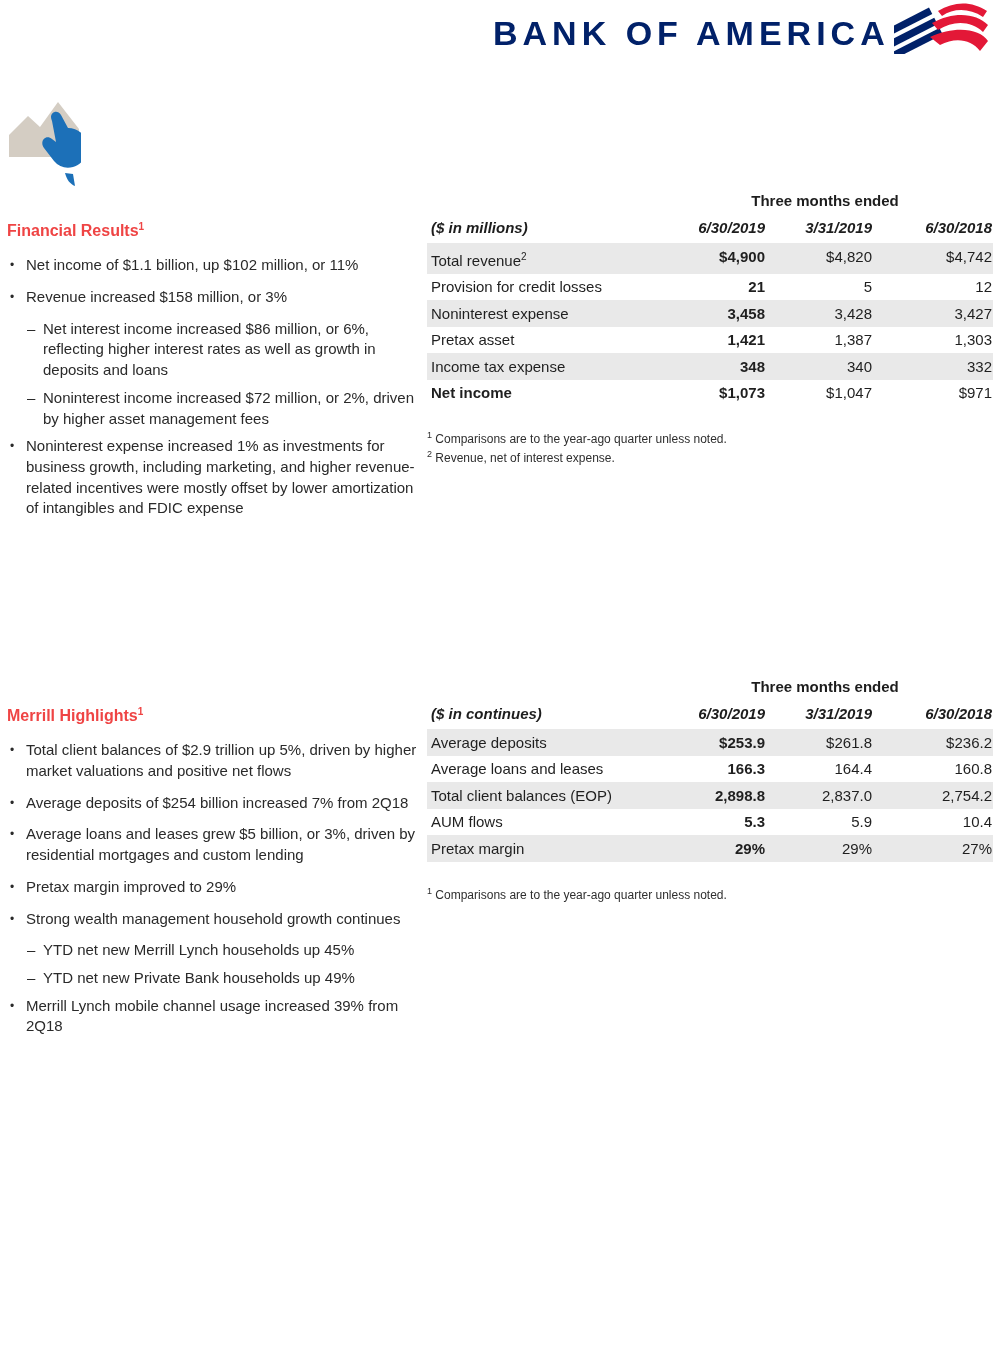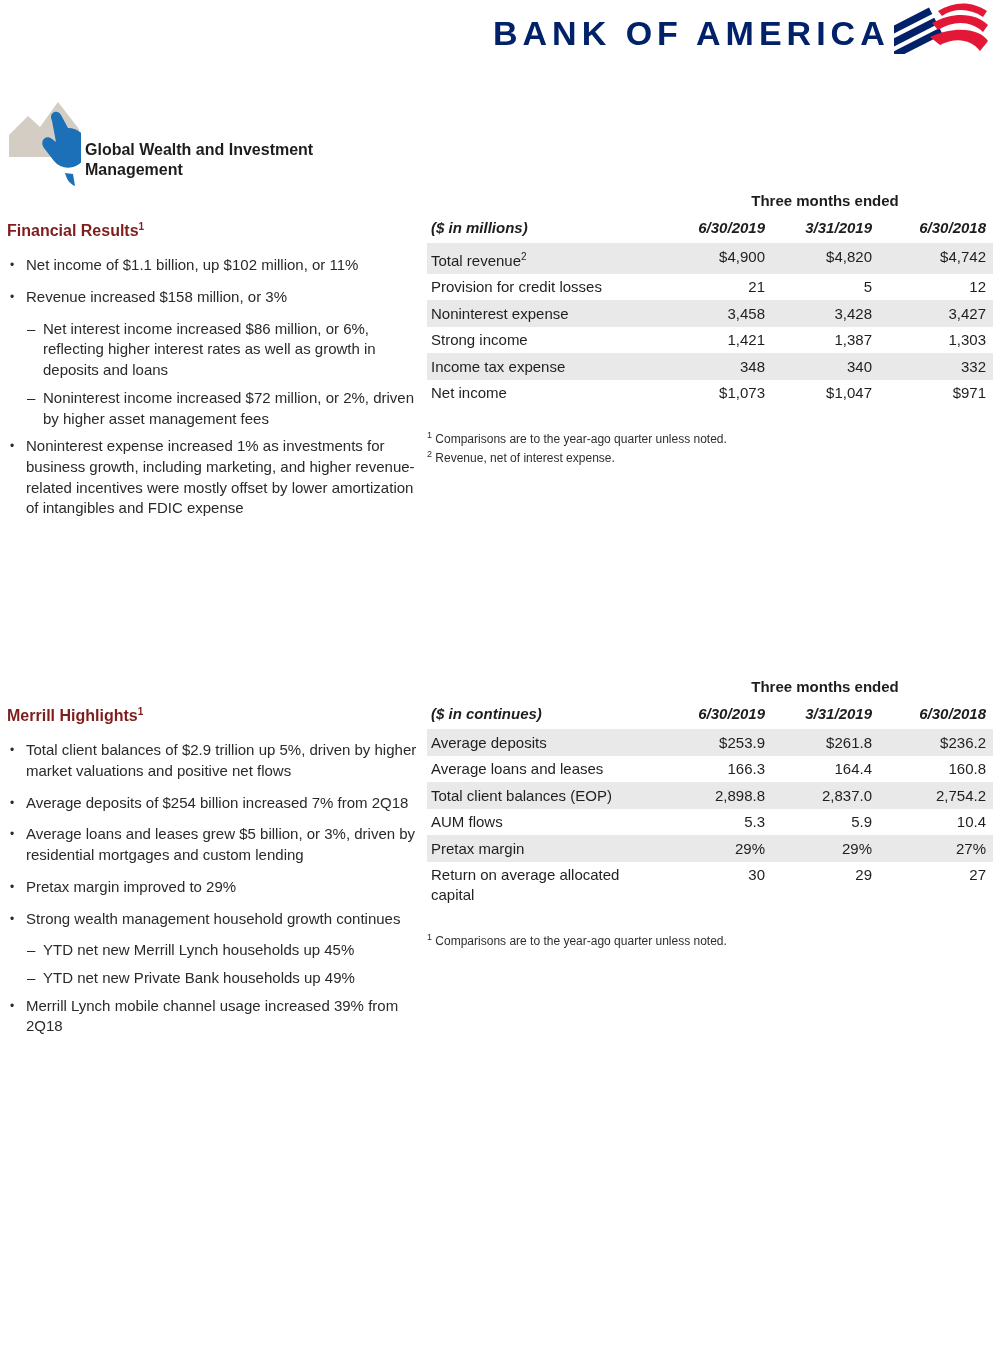--- a/index.html
+++ b/index.html
@@ -14,44 +14,44 @@
 
   
   .sec-icon {position:absolute; left:7px; top:95px;}
   .sec-title {position:absolute; left:85px; top:140px; width:264px;
               font-size:16px; font-weight:700; line-height:19.5px; color:#1d1d1d;}
 
   
   .lcol {position:absolute; left:7px; width:416px;}
   .lcol-fin {top:221px;}
   .lcol-biz {top:706px;}
-  .lcol h2 {font-size:16px; font-weight:700; margin:0 0 15px 0; color:#7f1d1d;}
+  .lcol h2 {font-size:16px; font-weight:700; margin:0 0 15px 0; color:#ef4444;}
   .lcol sup {font-size:10px;}
   .blist {list-style:none; margin:0; padding:0; font-size:15px; line-height:20.7px; color:#2a2a2a;}
   .blist li {position:relative; margin-bottom:11px;}
   .blist li.b1 {padding-left:19px;}
   .blist li.b2 {padding-left:36px; margin-bottom:7px;}
   .blist li .mk {position:absolute; left:3px; top:0; font-size:12px;}
   .blist li.b2 .mk {left:20px; font-size:15px;}
 
   
   .tcol {position:absolute; left:427px; width:566px;}
   .tcol-fin {top:192px;}
   .tcol-biz {top:678px;}
   .period {font-size:15px; font-weight:700; color:#1d1d1d; text-align:center;
            margin:0 0 10px 230px; width:336px;}
   table.fin {border-collapse:collapse; width:566px; font-size:15px; color:#1f1f1f; table-layout:fixed;}
   table.fin th {font-weight:700; padding:0 0 7px 0; color:#1d1d1d;font-style:italic;}
   table.fin th.lbl {text-align:left; padding-left:4px;}
   table.fin .v {text-align:right;}
   table.fin td {padding:3.5px 0; line-height:19.5px; vertical-align:top;}
   table.fin td.lbl {text-align:left; padding-left:4px; padding-right:6px;}
-  table.fin .c3 {padding-right:7px;}
+  table.fin .c3 {padding-right:1px;}
   table.fin tr.shaded td {background:#e9e9e9;}
-  table.fin .strong {font-weight:400;}
+  table.fin .strong {font-weight:700;}
   table.fin td sup {font-size:10px;}
   .fnotes {margin-top:22px; font-size:12px; line-height:15px; color:#2e2e2e;}
   .fnotes sup {font-size:9px;}
 
   .pageno {position:absolute; left:905px; top:1321px; width:34px; text-align:right;
            font-size:13px; color:#222222;}
 </style>
 </head>
 <body>
 
@@ -74,21 +74,20 @@
       </svg>
     </span>
   </div>
 
   <div class="sec-icon">
     <svg width="74" height="100" viewBox="0 0 74 100">
       <path d="M2,62 L2,40 L21,21 L33,32 L51,7 L72,34 L72,62 Z" fill="#d4cdc3"></path>
       <path d="M45,26 c-4,-8 5,-13 9,-6 l7,13 c9,0 17,6 19,15 c3,11 -4,21 -14,24 c-7,2 -14,0 -19,-6 l-10,-13 c-5,-7 2,-14 8,-9 l4,3 z M58,78 c2,7 5,11 10,13 l-2,-12 z" fill="#1c70b8"></path>
     </svg>
   </div>
-  <div class="sec-title">Global Wealth and Investment Management</div>
 
   <div class="lcol lcol-fin">
     <h2><span>Financial Results</span><sup>1</sup></h2>
     <ul class="blist">
       <li class="b1"><span class="mk">•</span><span>Net income of $1.1 billion, up $102 million, or 11%</span></li>
       <li class="b1"><span class="mk">•</span><span>Revenue increased $158 million, or 3%</span></li>
       <li class="b2"><span class="mk">–</span><span>Net interest income increased $86 million, or 6%, reflecting higher interest rates as well as growth in deposits and loans</span></li>
       <li class="b2"><span class="mk">–</span><span>Noninterest income increased $72 million, or 2%, driven by higher asset management fees</span></li>
       <li class="b1"><span class="mk">•</span><span>Noninterest expense increased 1% as investments for business growth, including marketing, and higher revenue-related incentives were mostly offset by lower amortization of intangibles and FDIC expense</span></li>
     </ul>
@@ -124,21 +123,21 @@
           <td class="v">5</td>
           <td class="v c3">12</td>
         </tr>
         <tr class="shaded">
           <td class="lbl">Noninterest expense</td>
           <td class="v strong">3,458</td>
           <td class="v">3,428</td>
           <td class="v c3">3,427</td>
         </tr>
         <tr>
-          <td class="lbl">Strong income</td>
+          <td class="lbl">Pretax asset</td>
           <td class="v strong">1,421</td>
           <td class="v">1,387</td>
           <td class="v c3">1,303</td>
         </tr>
         <tr class="shaded">
           <td class="lbl">Income tax expense</td>
           <td class="v strong">348</td>
           <td class="v">340</td>
           <td class="v c3">332</td>
         </tr>
@@ -211,26 +210,20 @@
           <td class="v strong">5.3</td>
           <td class="v">5.9</td>
           <td class="v c3">10.4</td>
         </tr>
         <tr class="shaded">
           <td class="lbl">Pretax margin</td>
           <td class="v strong">29%</td>
           <td class="v">29%</td>
           <td class="v c3">27%</td>
         </tr>
-        <tr>
-          <td class="lbl">Return on average allocated capital</td>
-          <td class="v strong">30</td>
-          <td class="v">29</td>
-          <td class="v c3">27</td>
-        </tr>
       </tbody>
     </table>
     <div class="fnotes">
       <div><sup>1</sup> <span>Comparisons are to the year-ago quarter unless noted.</span></div>
     </div>
   </div>
 
   <div class="pageno">3</div>
 
 </div>

